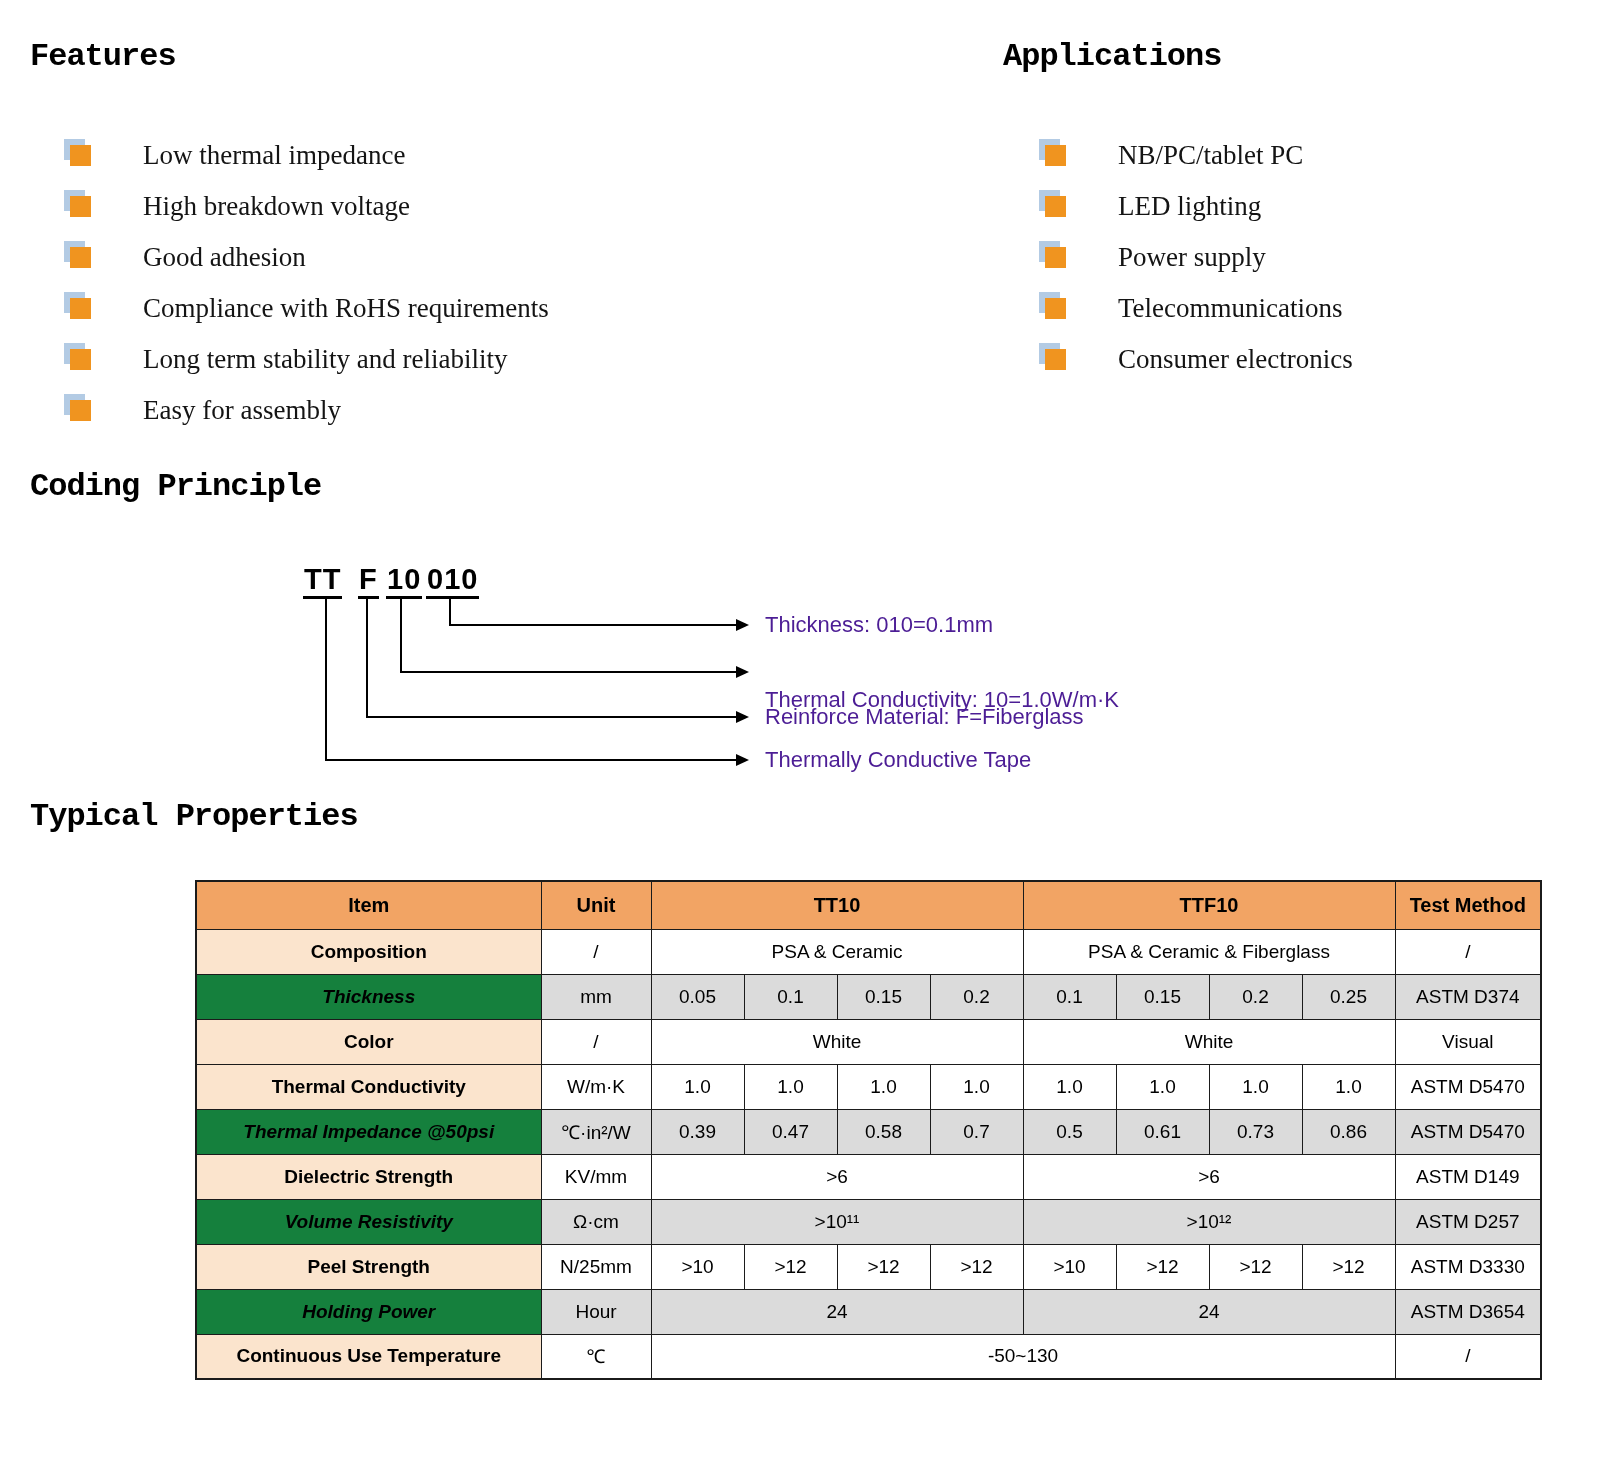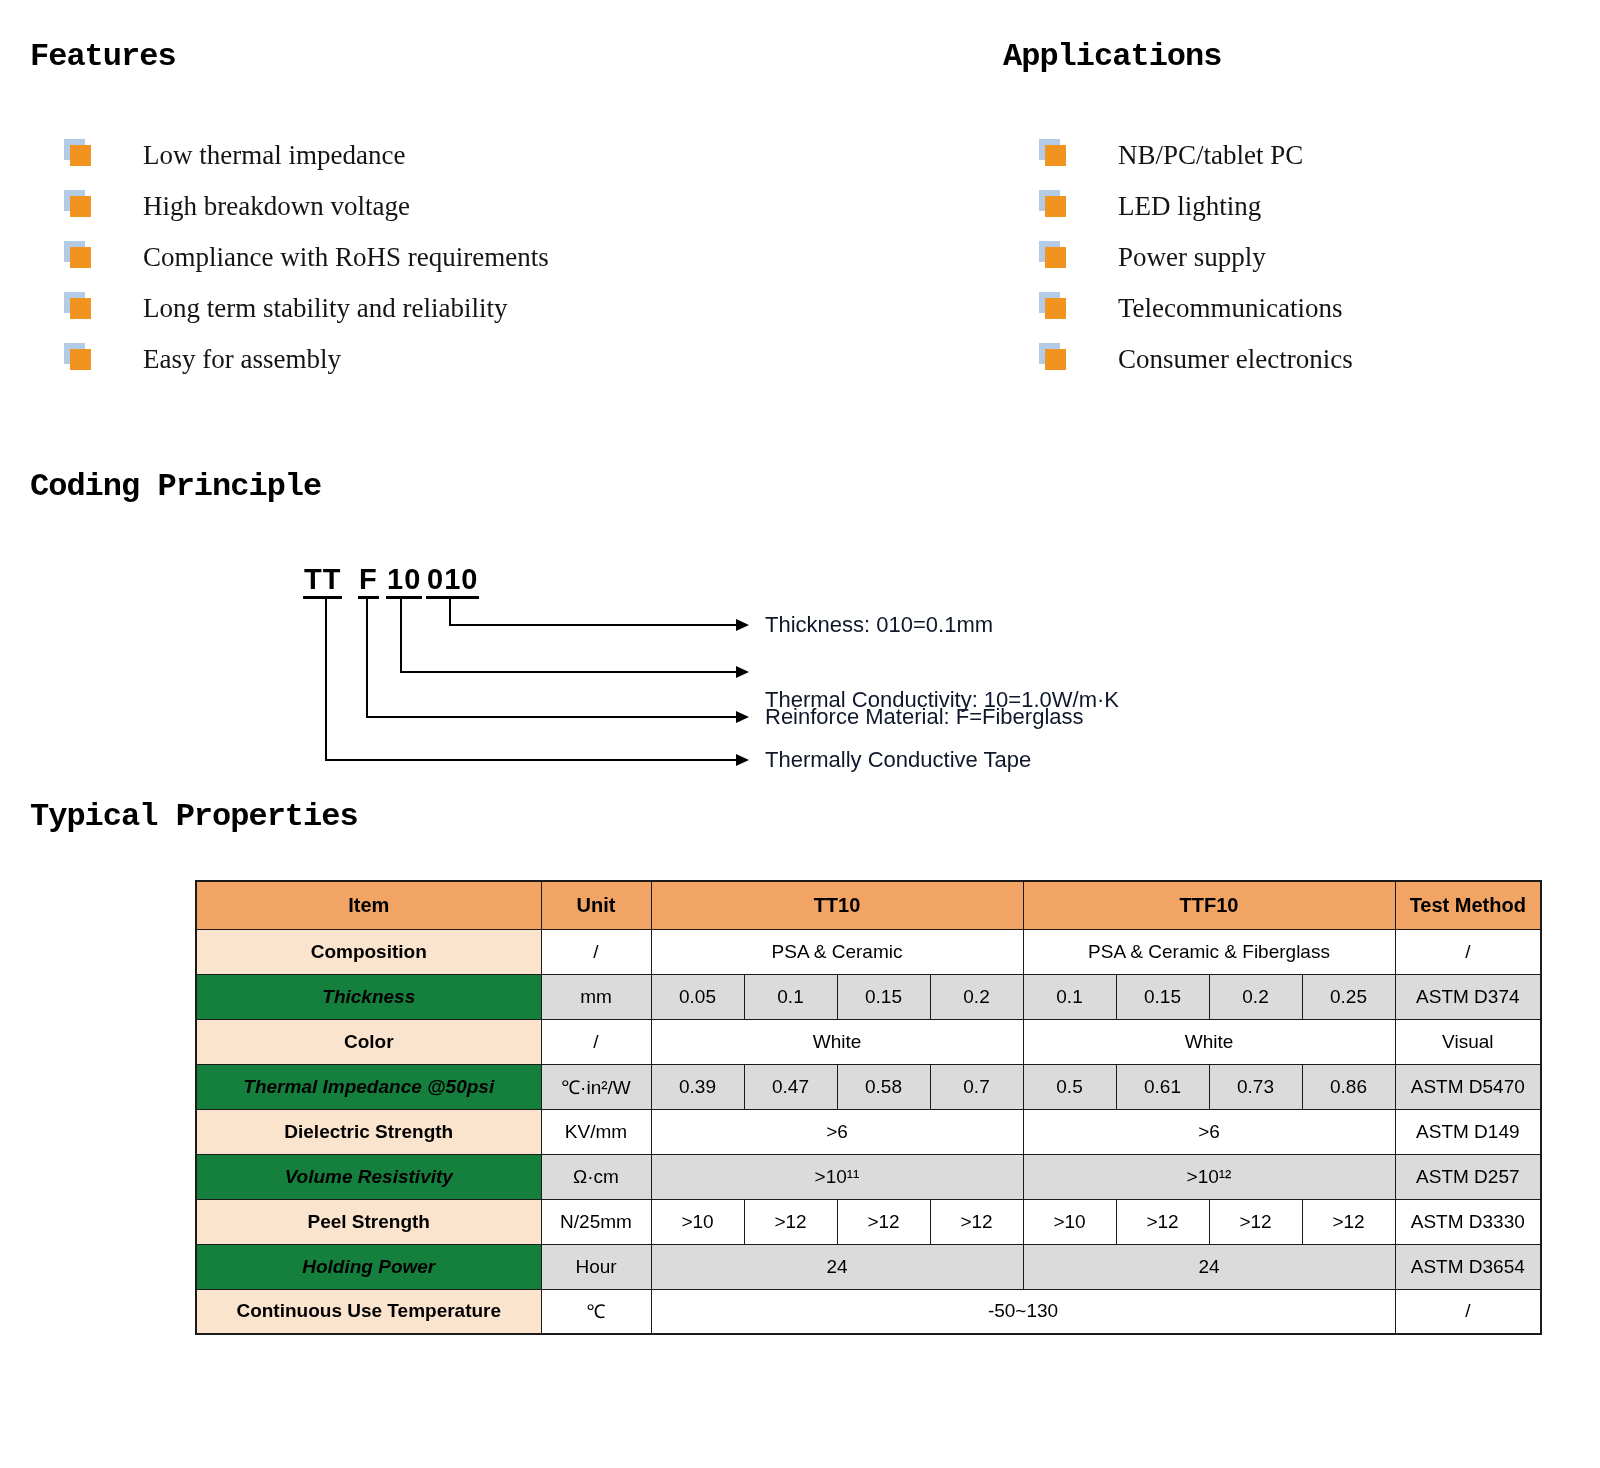--- a/index.html
+++ b/index.html
@@ -51,21 +51,21 @@
   .vline { position:absolute; width:2px; background:#000; }
   .hline { position:absolute; height:2px; background:#000; }
   .arrow {
     position:absolute; width:0; height:0;
     border-top:6px solid transparent;
     border-bottom:6px solid transparent;
     border-left:13px solid #000;
   }
   .branch-label {
     position:absolute;
-    font-size:22px; color:#0f172a;
+    font-size:22px; color:#4c1d95;
     line-height:25px; white-space:nowrap;
   }
 
   
   #props-table {
     position:absolute; left:195px; top:880px;
     width:1345px;
     border-collapse:collapse;
     table-layout:fixed;
     border:2px solid #1b1b1b;
@@ -90,20 +90,24 @@
 
   <h1 class="sec-title" id="features-title">Features</h1>
   <ul class="bullet-list" id="features-list">
       <li>
         <span class="bullet"></span>
         <span class="item-text">Low thermal impedance</span>
       </li>
       <li>
         <span class="bullet"></span>
         <span class="item-text">High breakdown voltage</span>
+      </li>
+      <li>
+        <span class="bullet"></span>
+        <span class="item-text">Good adhesion</span>
       </li>
       <li>
         <span class="bullet"></span>
         <span class="item-text">Compliance with RoHS requirements</span>
       </li>
       <li>
         <span class="bullet"></span>
         <span class="item-text">Long term stability and reliability</span>
       </li>
       <li>
@@ -203,20 +207,33 @@
           <td class="c-data" colspan="1">0.25</td>
           <td class="c-test">ASTM D374</td>
         </tr>
         <tr class="r-light">
           <td class="c-item">Color</td>
           <td class="c-unit">/</td>
           <td class="c-data" colspan="4">White</td>
           <td class="c-data" colspan="4">White</td>
           <td class="c-test">Visual</td>
         </tr>
+        <tr class="r-light">
+          <td class="c-item">Thermal Conductivity</td>
+          <td class="c-unit">W/m·K</td>
+          <td class="c-data" colspan="1">1.0</td>
+          <td class="c-data" colspan="1">1.0</td>
+          <td class="c-data" colspan="1">1.0</td>
+          <td class="c-data" colspan="1">1.0</td>
+          <td class="c-data" colspan="1">1.0</td>
+          <td class="c-data" colspan="1">1.0</td>
+          <td class="c-data" colspan="1">1.0</td>
+          <td class="c-data" colspan="1">1.0</td>
+          <td class="c-test">ASTM D5470</td>
+        </tr>
         <tr class="r-shade">
           <td class="c-item">Thermal Impedance @50psi</td>
           <td class="c-unit">℃·in²/W</td>
           <td class="c-data" colspan="1">0.39</td>
           <td class="c-data" colspan="1">0.47</td>
           <td class="c-data" colspan="1">0.58</td>
           <td class="c-data" colspan="1">0.7</td>
           <td class="c-data" colspan="1">0.5</td>
           <td class="c-data" colspan="1">0.61</td>
           <td class="c-data" colspan="1">0.73</td>

